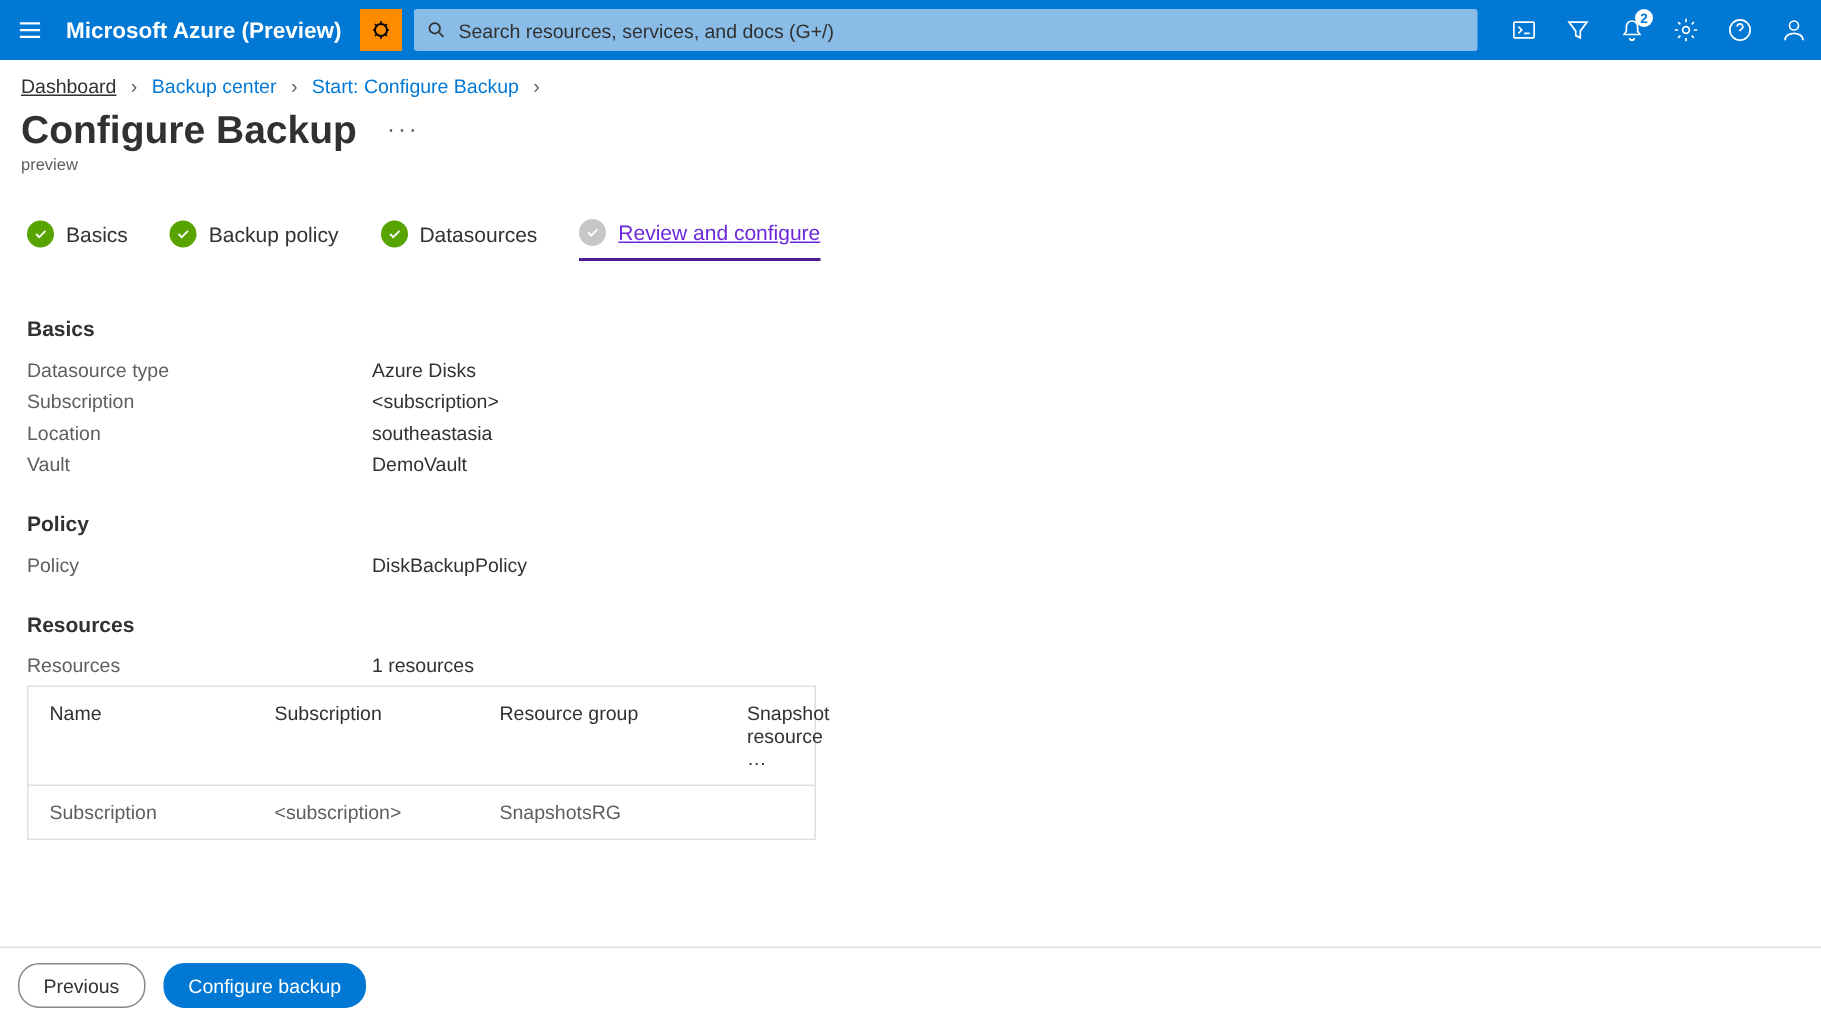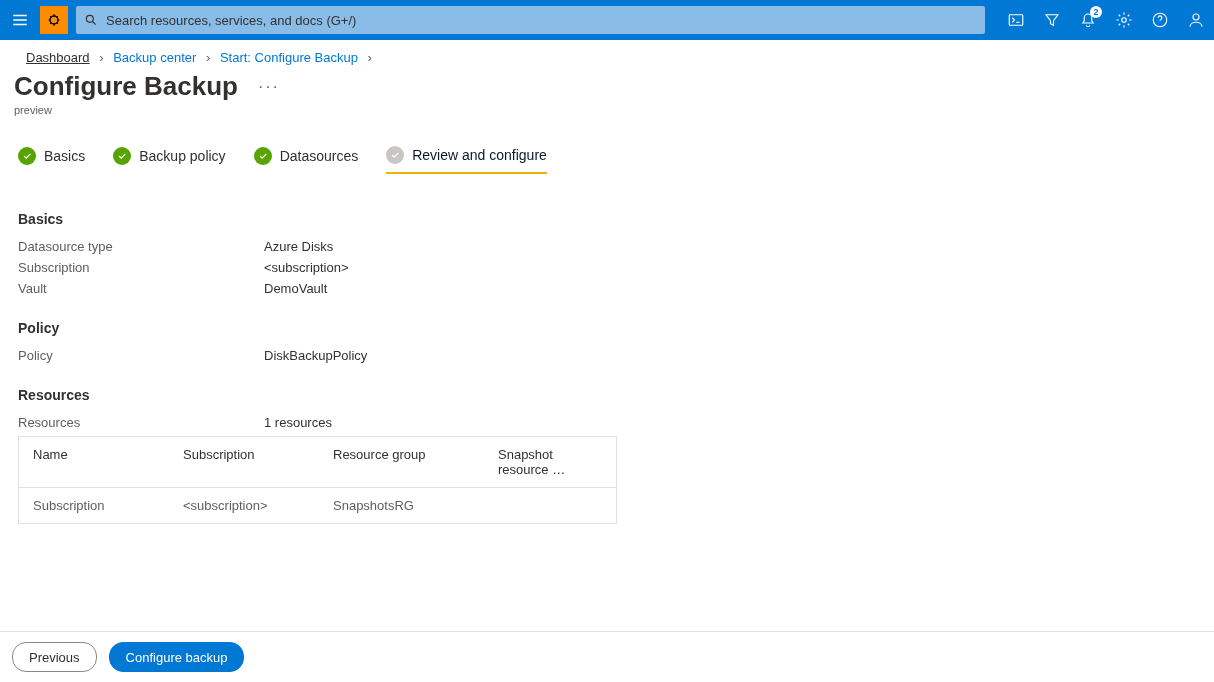--- a/index.html
+++ b/index.html
@@ -12,46 +12,46 @@
   .bug { width:28px; height:28px; background:#ff8c00; display:flex; align-items:center; justify-content:center; margin-right:8px; cursor:pointer; }
   .searchwrap { flex:1; height:28px; background:#89bde8; border-radius:2px; display:flex; align-items:center; padding:0 8px; margin-right:13px; }
   .searchwrap svg { width:14px; height:14px; margin-right:8px; }
   .searchwrap input { flex:1; background:transparent; border:none; outline:none; font-size:13px; color:#262626; }
   .searchwrap input::placeholder { color:#323130; }
   .topicons { display:flex; align-items:center; }
   .topicon { width:36px; height:40px; display:flex; align-items:center; justify-content:center; position:relative; cursor:pointer; }
   .topicon svg { width:18px; height:18px; stroke:#fff; fill:none; }
   .badge { position:absolute; top:6px; right:4px; background:#fff; color:#0078d4; font-size:9px; font-weight:600; border-radius:8px; min-width:12px; height:12px; line-height:12px; text-align:center; }
   
-  .breadcrumb { padding:10px 26px 0; font-size:13px; }
+  .breadcrumb { padding:10px 14px 0; font-size:13px; }
   .breadcrumb a { color:#0078d4; text-decoration:none; }
   .breadcrumb a.current { text-decoration:underline; color:#323130; }
   .breadcrumb .sep { color:#605e5c; margin:0 6px; }
   
   .pagehead { padding:6px 14px 2px; display:flex; align-items:center; gap:20px; }
   .pagehead h1 { font-size:26px; font-weight:600; }
   .moredots { font-size:16px; color:#605e5c; cursor:pointer; letter-spacing:2px; }
   .preview { font-size:11px; color:#605e5c; padding:0 14px 18px; }
   
   .steps { display:flex; gap:28px; padding:12px 18px 0; border-bottom:1px solid transparent; }
   .step { display:flex; align-items:center; gap:8px; font-size:14px; padding-bottom:8px; cursor:pointer; }
-  .step.active { color:#0f172a; border-bottom:2px solid #eab308; }
+  .step.active { color:#6d28d9; border-bottom:2px solid #4c1d95;text-decoration:underline; }
   .step .circle { width:18px; height:18px; border-radius:50%; display:flex; align-items:center; justify-content:center; }
   .step .circle.done { background:#57a300; }
   .step .circle.gray { background:#c8c6c4; }
   .step .circle svg { width:10px; height:10px; stroke:#fff; stroke-width:3; fill:none; }
   
   .content { padding:36px 18px 0; font-size:13px; }
   .section-title { font-weight:600; font-size:14px; margin-bottom:12px; }
-  .kv { display:flex; margin-bottom:6px;gap:16px; }
+  .kv { display:flex; margin-bottom:6px; }
   .kv .k { width:230px; color:#605e5c; }
   .kv .v { color:#323130; }
   .block { margin-bottom:24px; }
   
-  .rtable { border:1px solid #e1dfdd; border-top:1px solid #e1dfdd; width:599px; margin-top:6px; }
+  .rtable { border:1px solid #e1dfdd; border-top:1px solid #e1dfdd; width:526px; margin-top:6px; }
   .rtable .row { display:flex; }
   .rtable .hdr { border-bottom:1px solid #e1dfdd; }
   .rtable .cell { flex:1; padding:10px 14px; font-size:13px; }
   .rtable .hdr .cell { color:#323130; font-weight:400; }
   .rtable .body .cell { color:#605e5c; }
   .rtable .cell.c1 { flex:0 0 150px; }
   .rtable .cell.c2 { flex:0 0 150px; }
   .rtable .cell.c3 { flex:0 0 165px; }
   .rtable .cell.c4 { flex:1; }
   
@@ -62,20 +62,21 @@
 </style>
 </head>
 <body>
 
 <div class="topbar">
   <div class="hamburger">
     <svg viewBox="0 0 24 24">
         <path d="M3 6h18M3 12h18M3 18h18" stroke-width="2"></path>
       </svg>
   </div>
+  <div class="brand">Microsoft Azure (Preview)</div>
   <div class="bug">
     <svg viewBox="0 0 24 24" width="16" height="16">
         <circle cx="12" cy="12" r="6" fill="none" stroke="#000" stroke-width="2"></circle>
         <path d="M12 3v3M12 18v3M4 12h3M17 12h3M6 6l2 2M16 16l2 2M6 18l2-2M16 8l2-2" stroke="#000" stroke-width="1.5"></path>
       </svg>
   </div>
   <div class="searchwrap">
     <svg viewBox="0 0 24 24">
         <circle cx="10" cy="10" r="6" stroke="#323130" stroke-width="2" fill="none"></circle>
         <path d="M15 15l5 5" stroke="#323130" stroke-width="2"></path>
@@ -177,20 +178,24 @@
     <div class="section-title">Basics</div>
     <div class="kv">
         <div class="k">Datasource type</div>
         <div class="v">Azure Disks</div>
       </div>
     <div class="kv">
         <div class="k">Subscription</div>
         <div class="v">&lt;subscription&gt;</div>
       </div>
     <div class="kv">
+        <div class="k">Location</div>
+        <div class="v">southeastasia</div>
+      </div>
+    <div class="kv">
         <div class="k">Vault</div>
         <div class="v">DemoVault</div>
       </div>
   </div>
 
   <div class="block">
     <div class="section-title">Policy</div>
     <div class="kv">
         <div class="k">Policy</div>
         <div class="v">DiskBackupPolicy</div>

